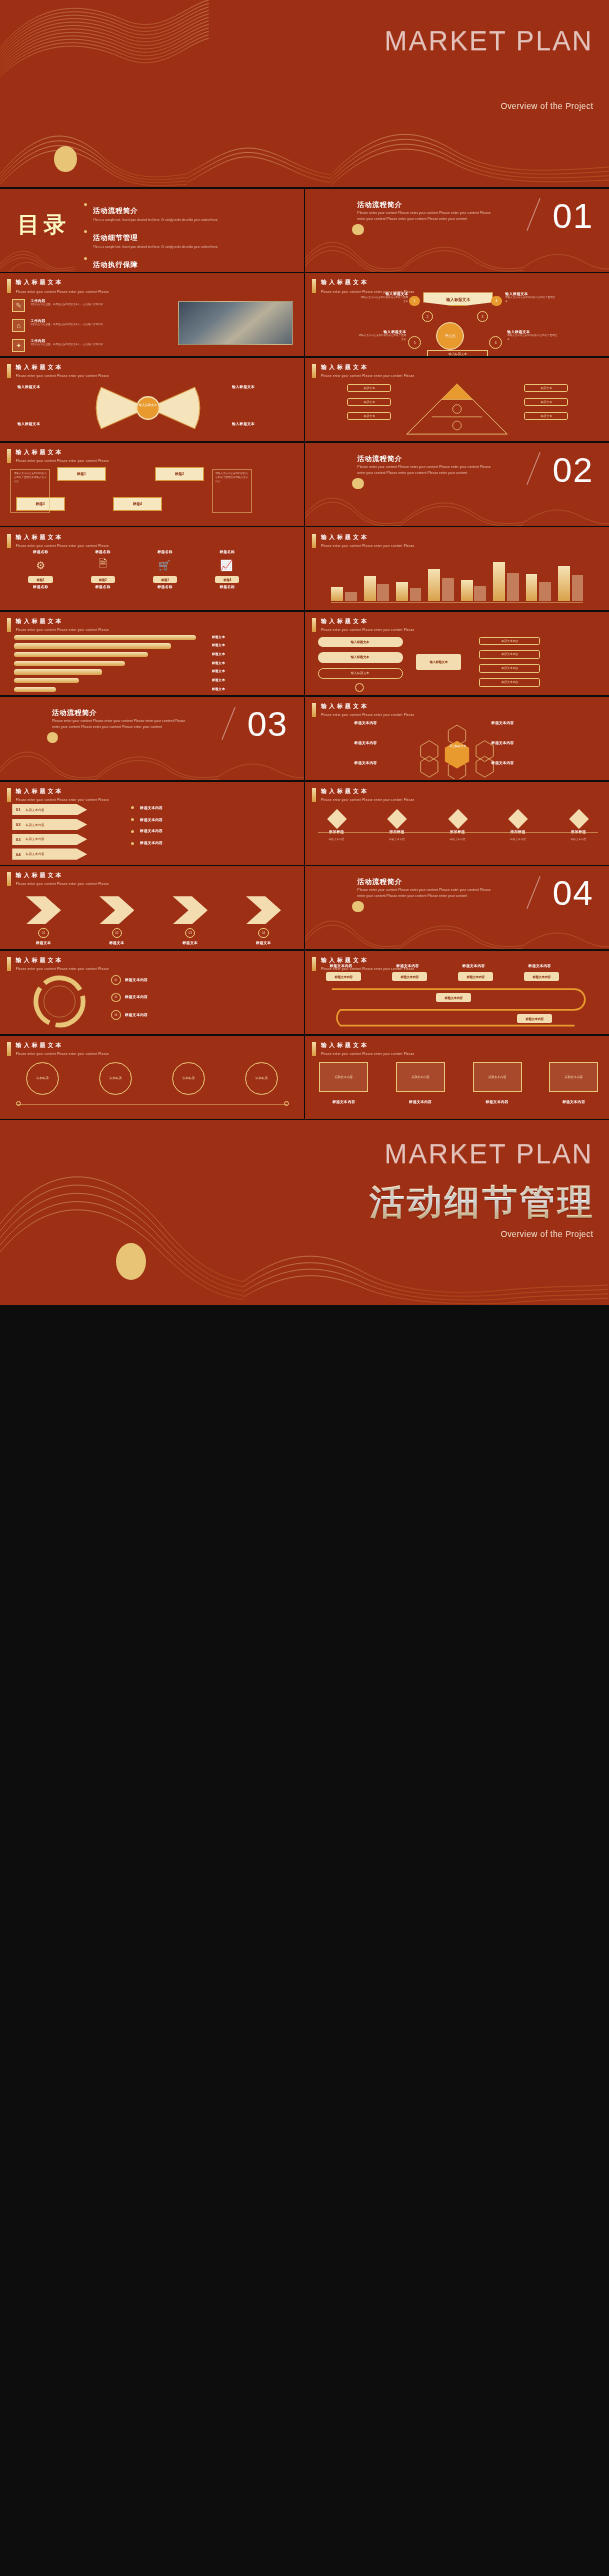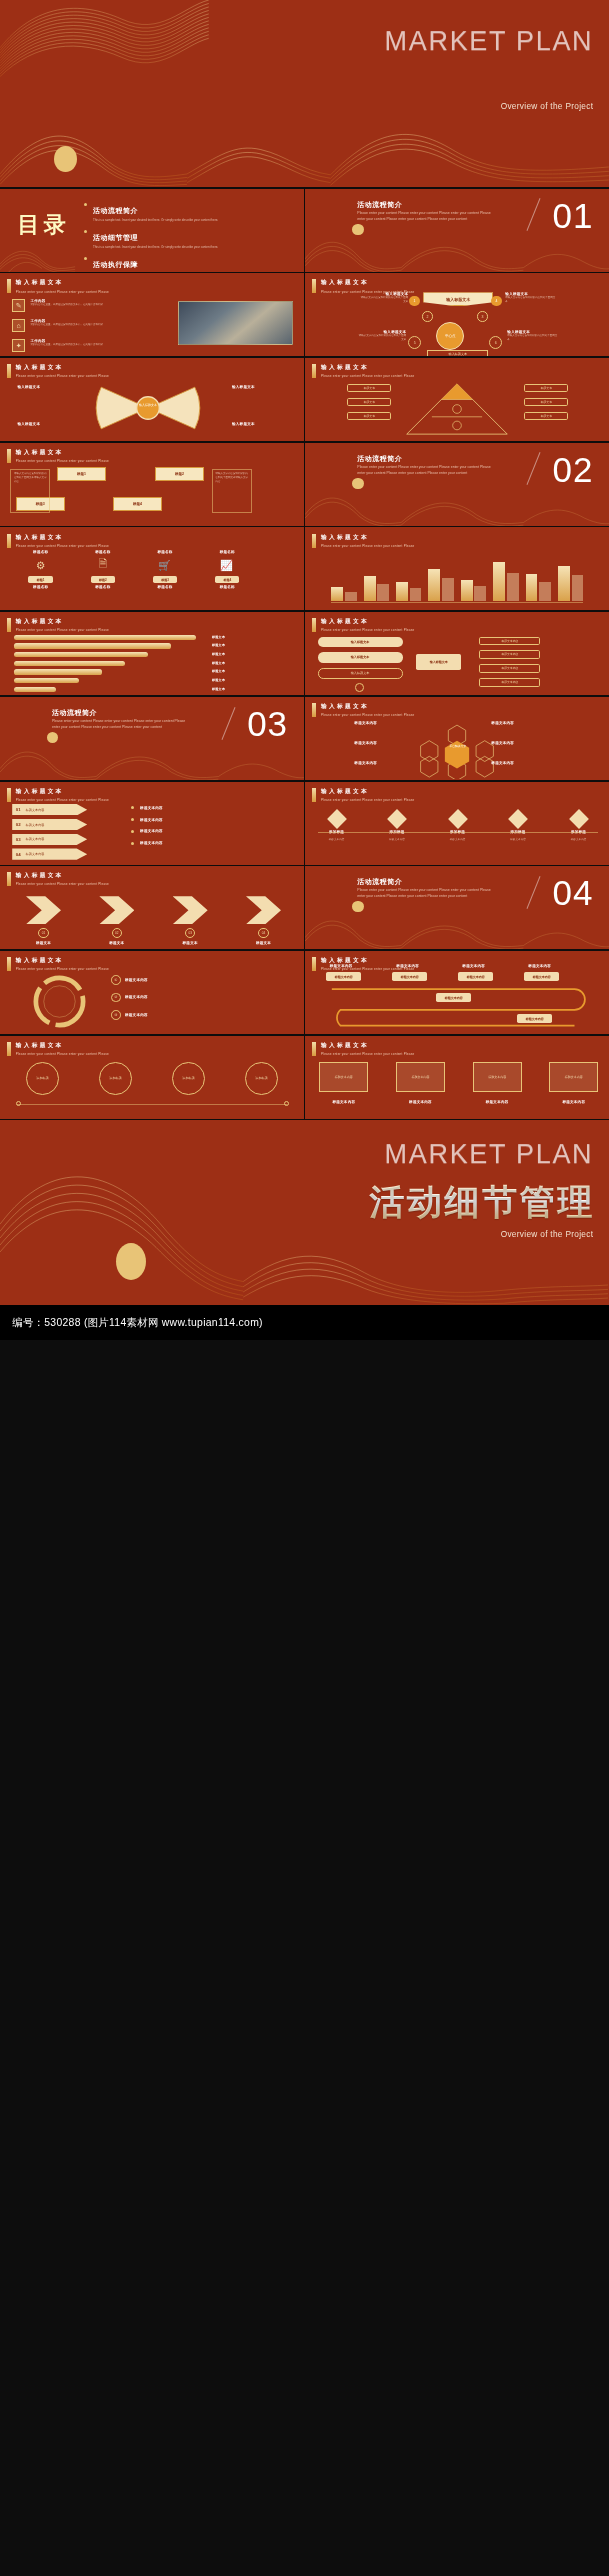--- a/index.html
+++ b/index.html
@@ -910,18 +910,15 @@
         <path d="M280 198 C330 166 370 164 420 188 C460 206 520 210 580 206 C630 201 670 202 700 200"></path>
         <path d="M280 204 C330 174 370 172 420 194 C460 210 520 213 580 211 C630 206 670 207 700 205"></path>
       </g>
     </svg>
     <div class="moon" style="left:116px; top:123px; width:30px; height:37px;"></div>
     <div class="kicker" style="top:19px;">MARKET PLAN</div>
     <div class="cn-title" style="top:59px; font-size:35px;">活动细节管理</div>
     <div class="sub" style="top:109px;">Overview of the Project</div>
   </div>
 
-  <div class="footer">
-    <span>编号：530288 (图片114素材网 www.tupian114.com)</span>
-  </div>
 
 </div>
 
 
 </body></html>

